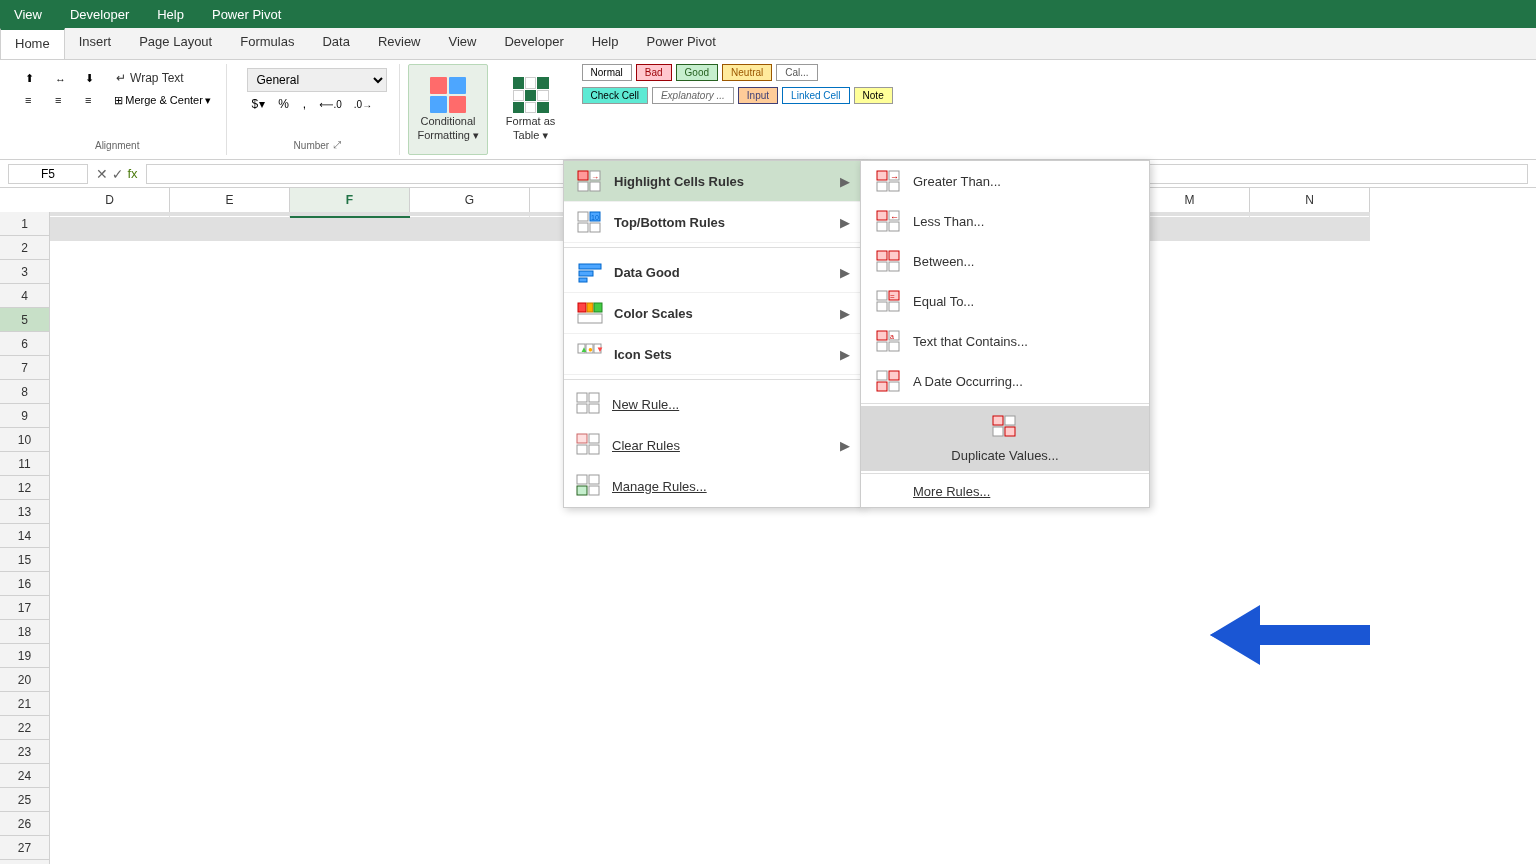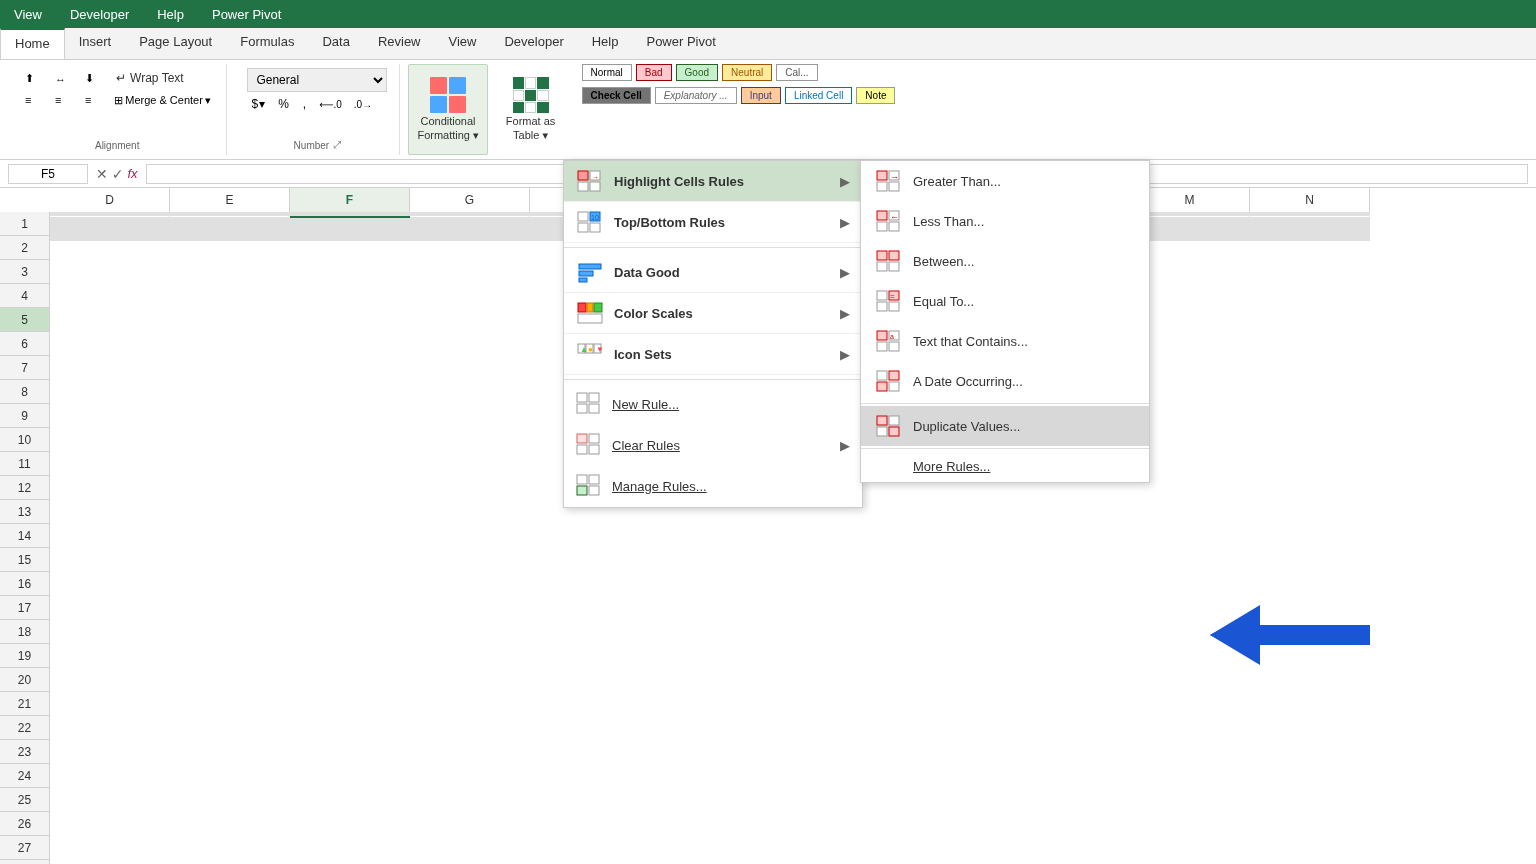--- a/index.html
+++ b/index.html
@@ -30,21 +30,21 @@
     .fat-btn { display: flex; flex-direction: column; align-items: center; justify-content: center; padding: 4px 8px; cursor: pointer; border-radius: 2px; font-size: 11px; color: #333; text-align: center; min-width: 70px; }
 
     
     .cell-styles { display: flex; flex-direction: column; gap: 2px; flex: 1; overflow: hidden; }
     .style-row { display: flex; gap: 4px; }
     .style-cell { padding: 2px 8px; font-size: 10px; font-weight: 500; border: 1px solid transparent; cursor: pointer; white-space: nowrap; }
     .style-normal { background: #fff; border-color: #999; }
     .style-bad { background: #ffc7ce; color: #9c0006; border-color: #9c0006; }
     .style-good { background: #c6efce; color: #276221; border-color: #276221; }
     .style-neutral { background: #ffeb9c; color: #9c5700; border-color: #9c5700; }
-    .style-check { background: #737373; border-color: #999; font-weight: bold; }
+    .style-check { background: #5eead4; border-color: #999; }
     .style-explanatory { background: #fff; color: #666; font-style: italic; border-color: #999; }
     .style-input { background: #ffcc99; color: #3f3f76; border-color: #3f3f76; }
     .style-linked { background: #fff; color: #0070c0; border-color: #0070c0; }
 
     
     .spreadsheet { position: relative; width: 100%; height: 704px; background: #fff; overflow: hidden; }
     .col-header { width: 120px; text-align: center; border-right: 1px solid #d0d0d0; font-size: 12px; color: #333; line-height: 24px; flex-shrink: 0; }
     .col-header.highlight { background: #e8f0e8; font-weight: bold; color: #217346; }
 
     .grid-area { display: flex; }
@@ -201,21 +201,21 @@
     </div>
   </div>
 
 </div>
 
 <div class="formula-bar">
   <input class="name-box" value="F5" readonly="" style="text-align: center;">
   <div class="formula-icons">
     <span style="cursor:pointer; font-size:14px; color:#666;">✕</span>
     <span style="cursor:pointer; font-size:14px; color:#666;">✓</span>
-    <span style="cursor:pointer; font-size:13px; color:#be185d; font-style:italic;">fx</span>
+    <span style="cursor:pointer; font-size:13px; color:#4d7c0f; ">fx</span>
   </div>
   <input class="formula-input" value="" style="">
 </div>
 
 <div class="spreadsheet">
 
   <div style="display:flex; margin-left:50px;">
     <div class="col-header">D</div>
     <div class="col-header">E</div>
     <div class="col-header highlight">F</div>
@@ -818,21 +818,21 @@
         <rect x="13" y="1" width="10" height="9" fill="#ffcccc" stroke="#cc0000" stroke-width="1"></rect>
         <rect x="1" y="12" width="10" height="9" fill="#ffcccc" stroke="#cc0000" stroke-width="1"></rect>
         <rect x="13" y="12" width="10" height="9" fill="#fff" stroke="#999" stroke-width="1"></rect>
       </svg>
     </div>
     <span class="sub-label">A Date Occurring...</span>
   </div>
 
   <div class="sub-item-divider"></div>
 
-  <div class="sub-item highlighted" style="background:#d8d8d8;">
+  <div class="sub-item highlighted" style="background:#d8d8d8;flex-direction:column;">
     <div class="sub-icon">
       <svg width="26" height="22" viewBox="0 0 26 22">
         <rect x="1" y="1" width="10" height="9" fill="#ffcccc" stroke="#cc0000" stroke-width="1"></rect>
         <rect x="13" y="1" width="10" height="9" fill="#fff" stroke="#999" stroke-width="1"></rect>
         <rect x="1" y="12" width="10" height="9" fill="#fff" stroke="#999" stroke-width="1"></rect>
         <rect x="13" y="12" width="10" height="9" fill="#ffcccc" stroke="#cc0000" stroke-width="1"></rect>
       </svg>
     </div>
     <span class="sub-label">Duplicate Values...</span>
   </div>

